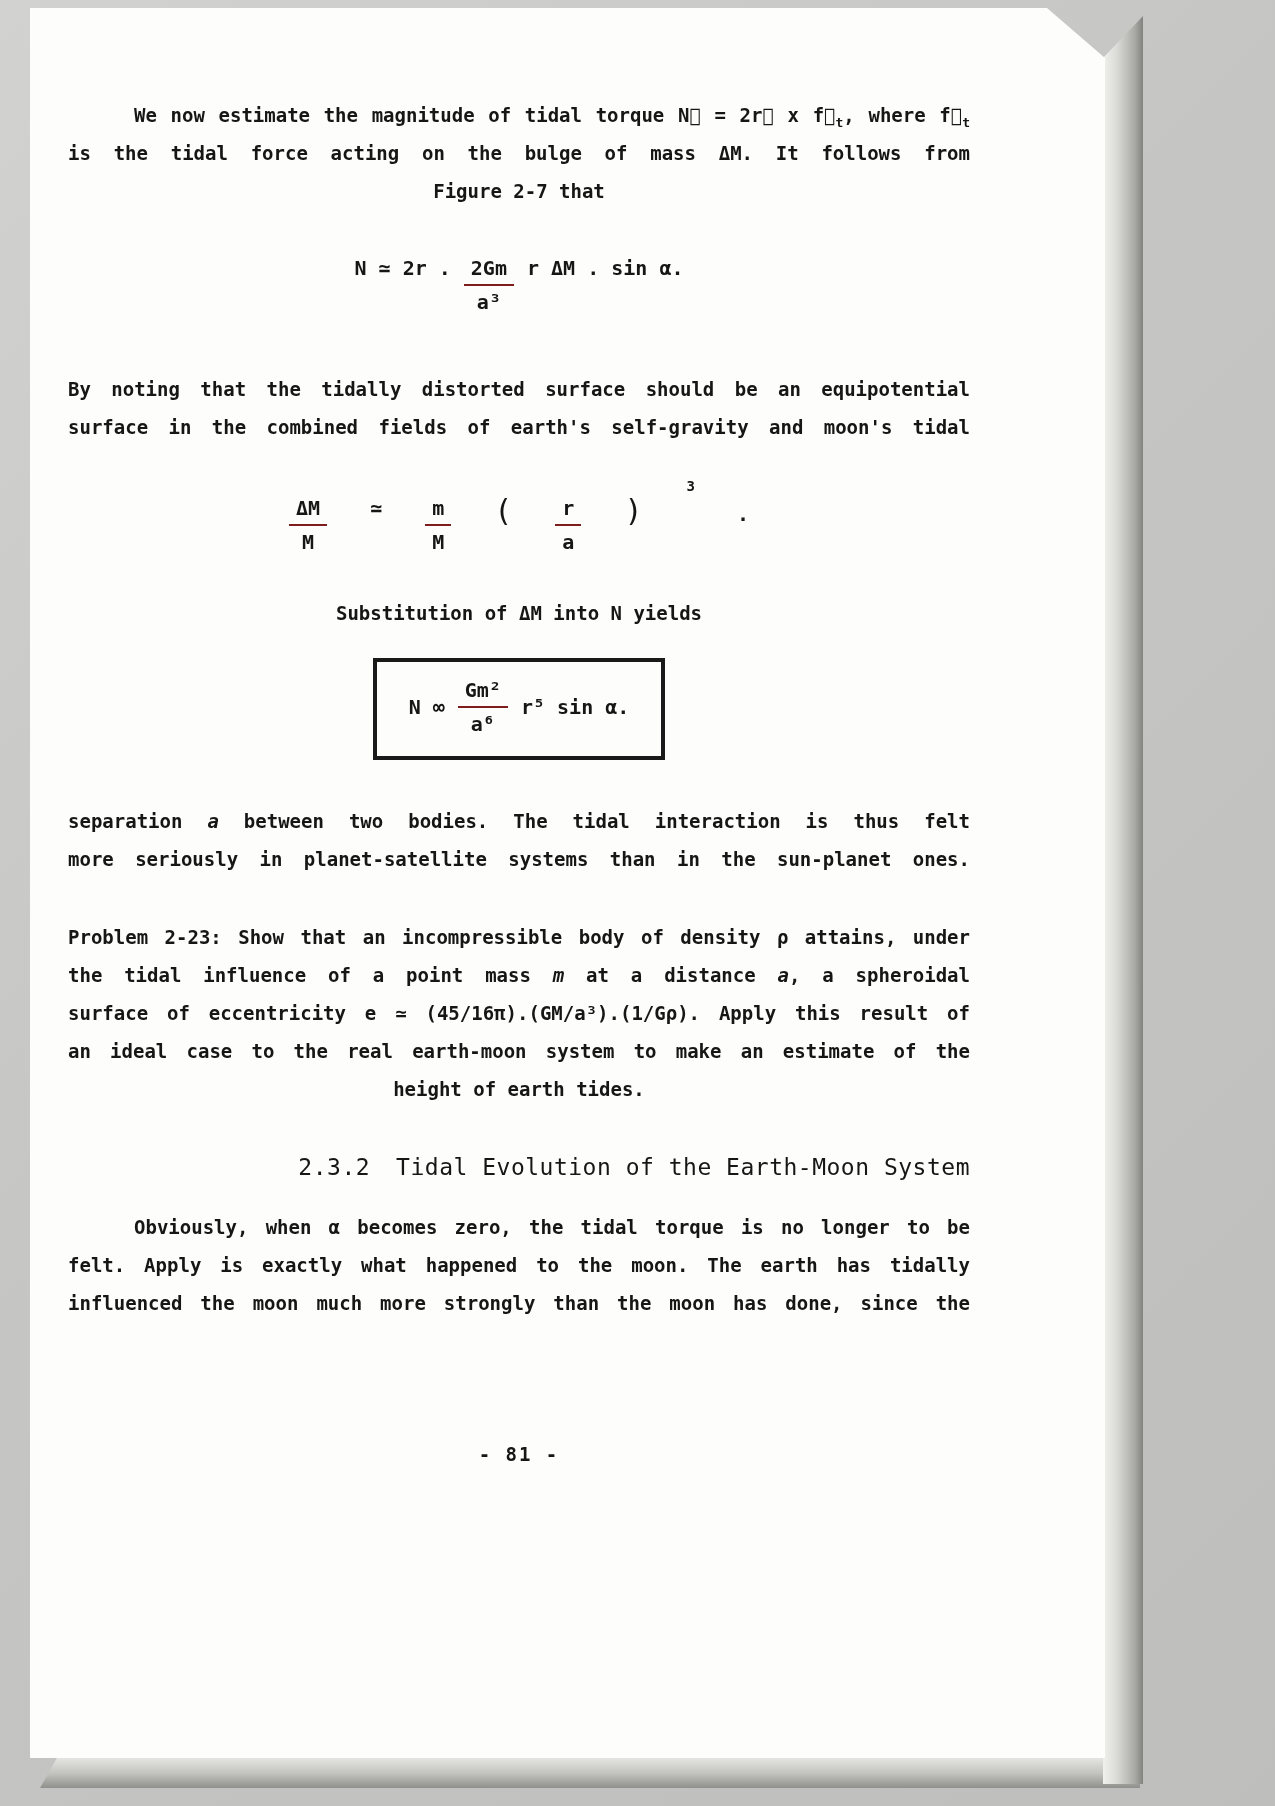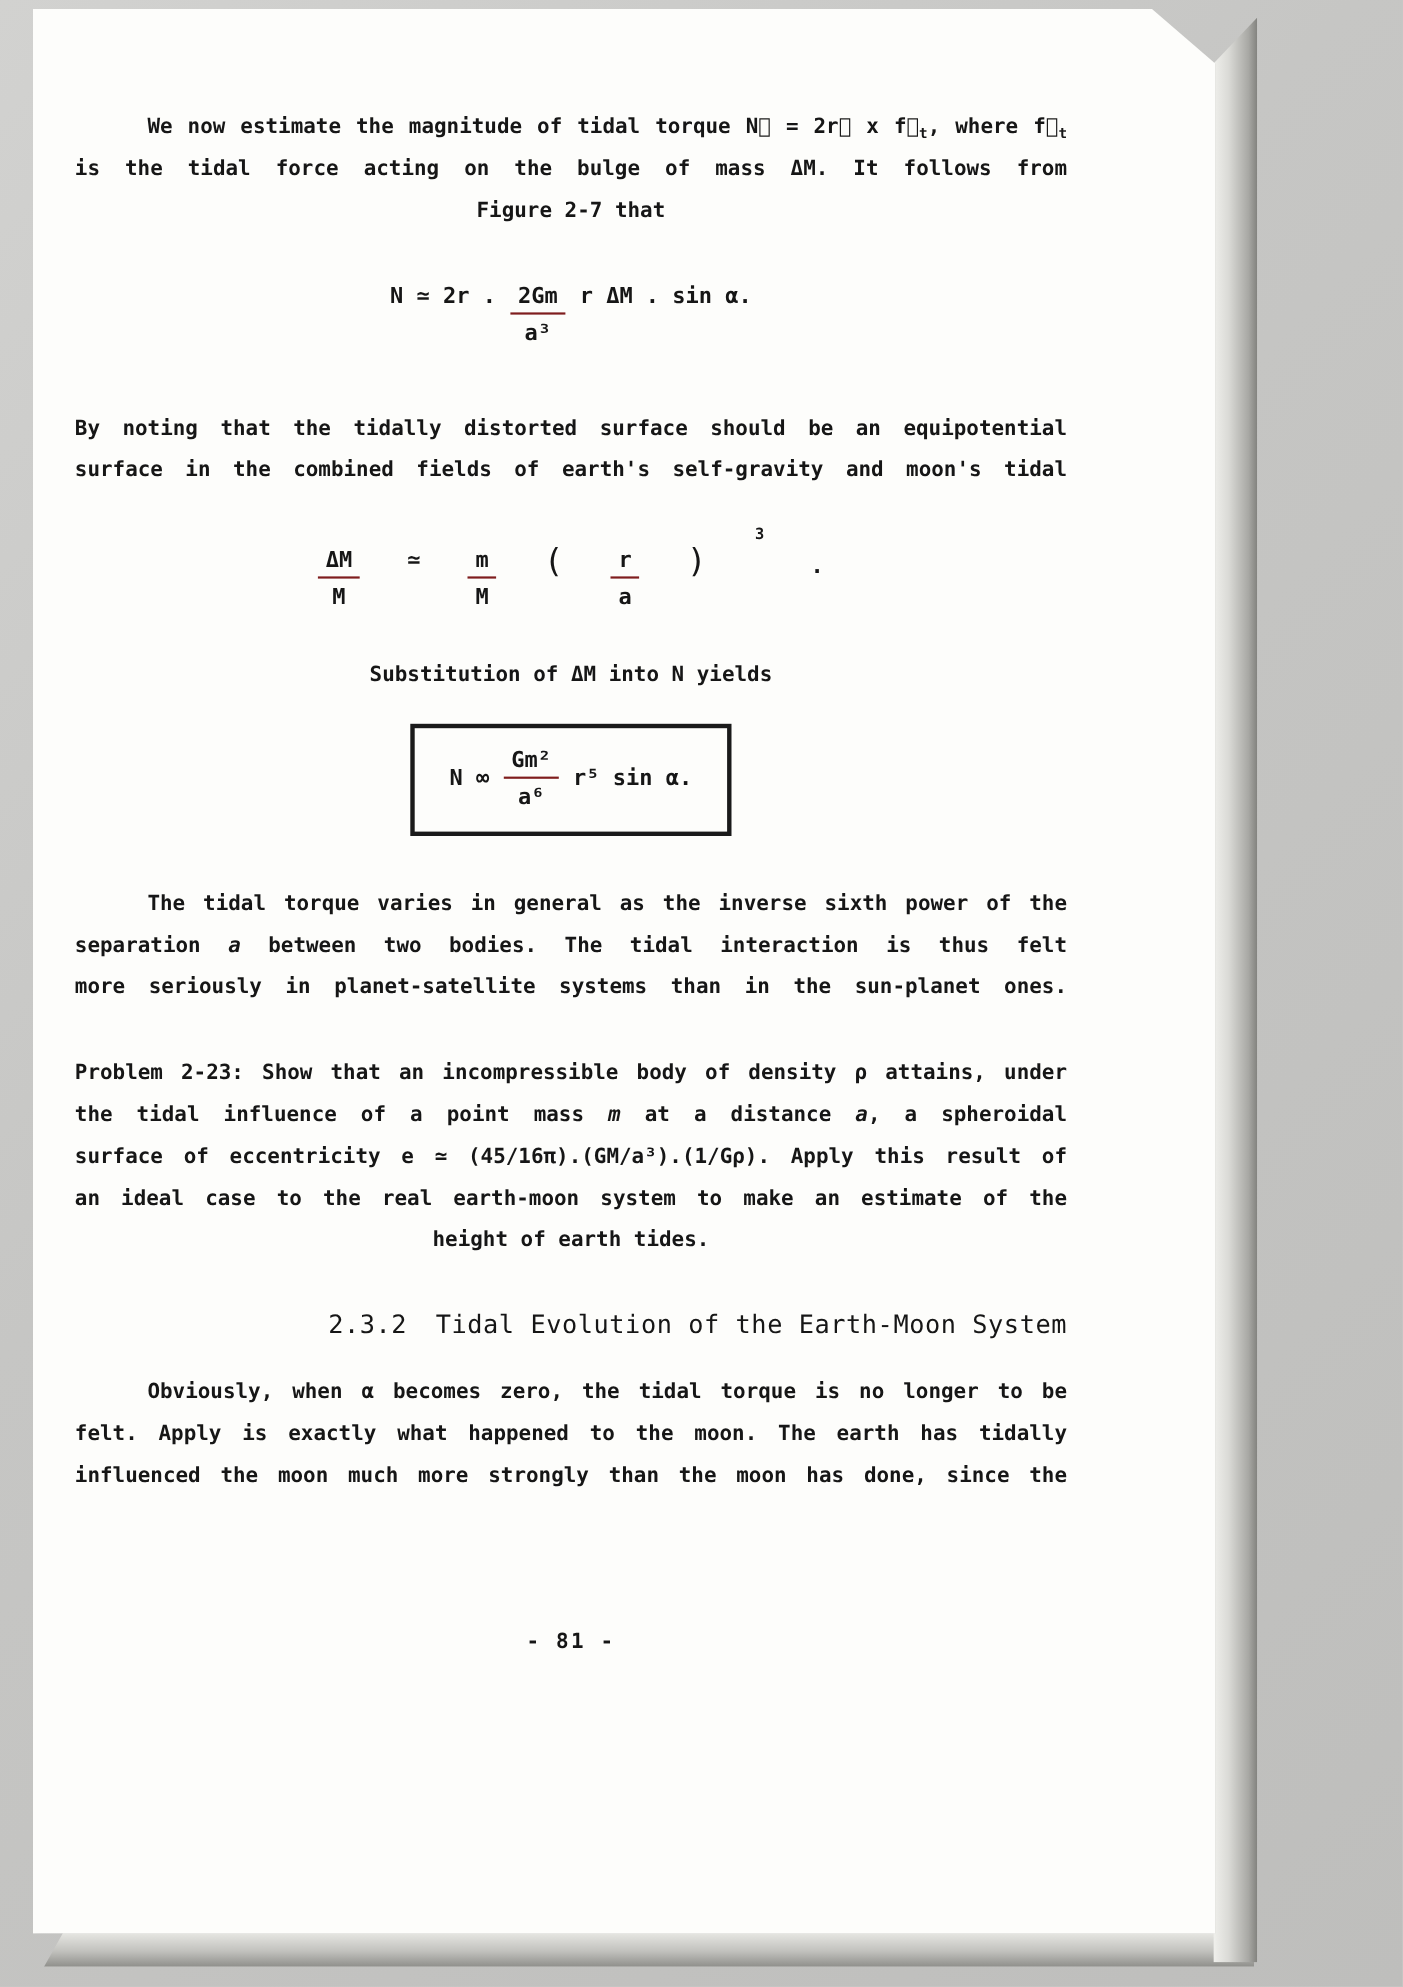--- a/index.html
+++ b/index.html
@@ -178,21 +178,20 @@
           <span>N ∞</span>
             <span class="frac">
               <span class="num">Gm²</span>
               <span class="den">a⁶</span>
             </span>
             <span>r⁵ sin α.</span>
         </div>
       </div>
 
       <div class="para p4">
-        <span class="line jline indent">The tidal torque varies in general as the inverse sixth power of the</span>
         <span class="line jline"><span>separation </span><span class="it">a</span><span> between two bodies.   The tidal interaction is thus felt</span></span>
         <span class="line jline">more seriously in planet-satellite systems than in the sun-planet ones.</span>
       </div>
 
       <div class="para p5">
         <span class="line jline">Problem 2-23:  Show that an incompressible body of density ρ attains, under</span>
         <span class="line jline"><span>the tidal influence of a point mass </span><span class="it">m</span><span> at a distance  </span><span class="it">a</span><span>, a spheroidal</span></span>
         <span class="line jline">surface of eccentricity e ≃ (45/16π).(GM/a³).(1/Gρ).   Apply this result of</span>
         <span class="line jline">an ideal case to the real earth-moon system to make an estimate of the</span>
         <span class="line lline">height of earth tides.</span>

